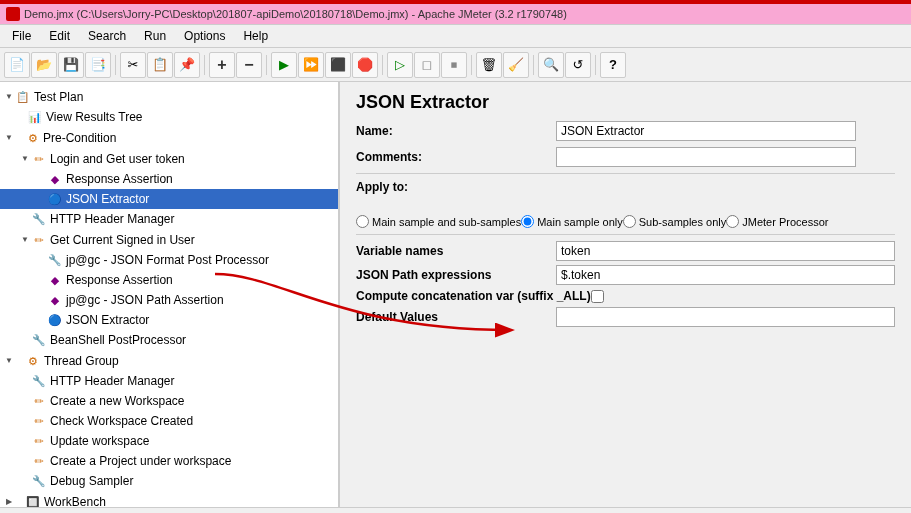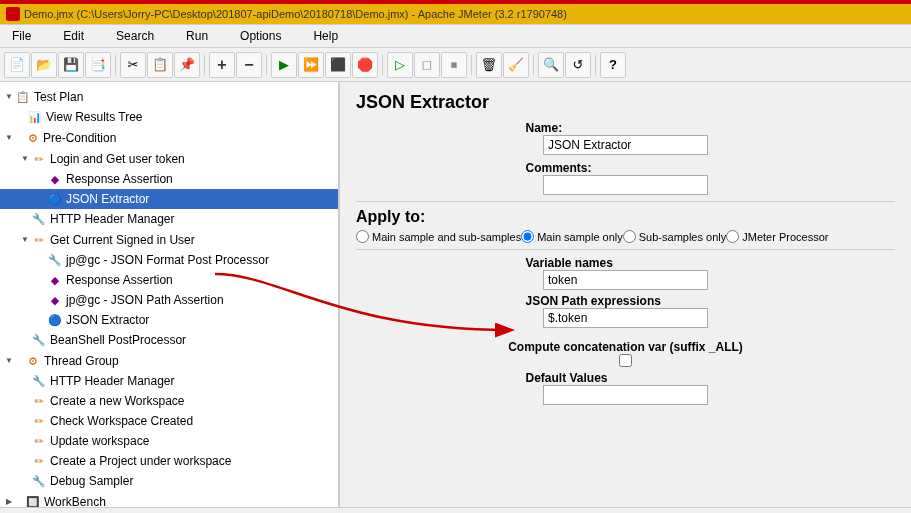--- a/index.html
+++ b/index.html
@@ -1,36 +1,36 @@
 <!DOCTYPE html>
 <html><head>
   <meta charset="utf-8">
   <style>
     * { box-sizing: border-box; margin: 0; padding: 0; }
     body { font-family: 'Segoe UI', Arial, sans-serif; font-size: 12px; background: #f0f0f0; width: 911px; height: 513px; overflow: hidden; }
 
     
     #title-bar {
-      background: #eab308;
+      background: #f9a8d4;
       border-bottom: 1px solid #ccc;
       padding: 3px 6px;
       font-size: 11px;
       color: #333;
       display: flex;
       align-items: center;
       gap: 4px;
     }
     #title-bar .app-icon { width: 14px; height: 14px; background: #cc0000; border-radius: 2px; display: inline-block; }
 
     
     #menu-bar {
       background: #f0f0f0;
       border-bottom: 1px solid #ccc;
       display: flex;
-      gap: 16px;
+      gap: 2px;
       padding: 2px 4px;
       text-align: right;
     }
     .menu-item {
       padding: 2px 8px;
       cursor: pointer;
       font-size: 12px;
     }
 
     
@@ -119,43 +119,42 @@
       font-size: 18px;
       font-weight: bold;
       color: #000;
       margin-bottom: 8px;
     }
 
     .form-row {
       display: flex;
       align-items: center;
       margin-bottom: 6px;
-      flex-direction: column;
     }
     .form-label {
       font-weight: bold;
       font-size: 12px;
       color: #000;
       min-width: 200px;
     }
     .form-input {
       flex: 1;
       border: 1px solid #aaa;
       padding: 2px 4px;
       font-size: 12px;
       background: #fff;
       height: 20px;
     }
     .apply-to-label {
       font-weight: bold;
-      font-size: 16px;
+      font-size: 12px;
       color: #000;
       margin-right: 6px;
       display: block;
-      margin-bottom: 4px;
+      margin-bottom: 21px;
     }
     .radio-group {
       display: flex;
       align-items: center;
       flex-wrap: wrap;
     }
     .radio-option { display: flex; align-items: center; gap: 3px; font-size: 11px; }
     .radio-option input[type=radio] { margin: 0; }
 
     .divider-line {
@@ -452,21 +451,21 @@
         </div>
       </div>
 
       <hr class="divider-line">
 
       <div class="form-row" style="margin-bottom:4px;">
         <label class="form-label">Variable names</label>
         <input class="form-input" type="text" value="token" style="">
       </div>
 
-      <div class="form-row" style="margin-bottom:12px;">
+      <div class="form-row" style="margin-bottom:4px;">
         <label class="form-label">JSON Path expressions</label>
         <input class="form-input" type="text" value="$.token" style="">
       </div>
 
 
       <div class="form-row" style="margin-bottom:4px;">
         <label class="form-label">Compute concatenation var (suffix _ALL)</label>
         <input type="checkbox" style="">
       </div>
 

